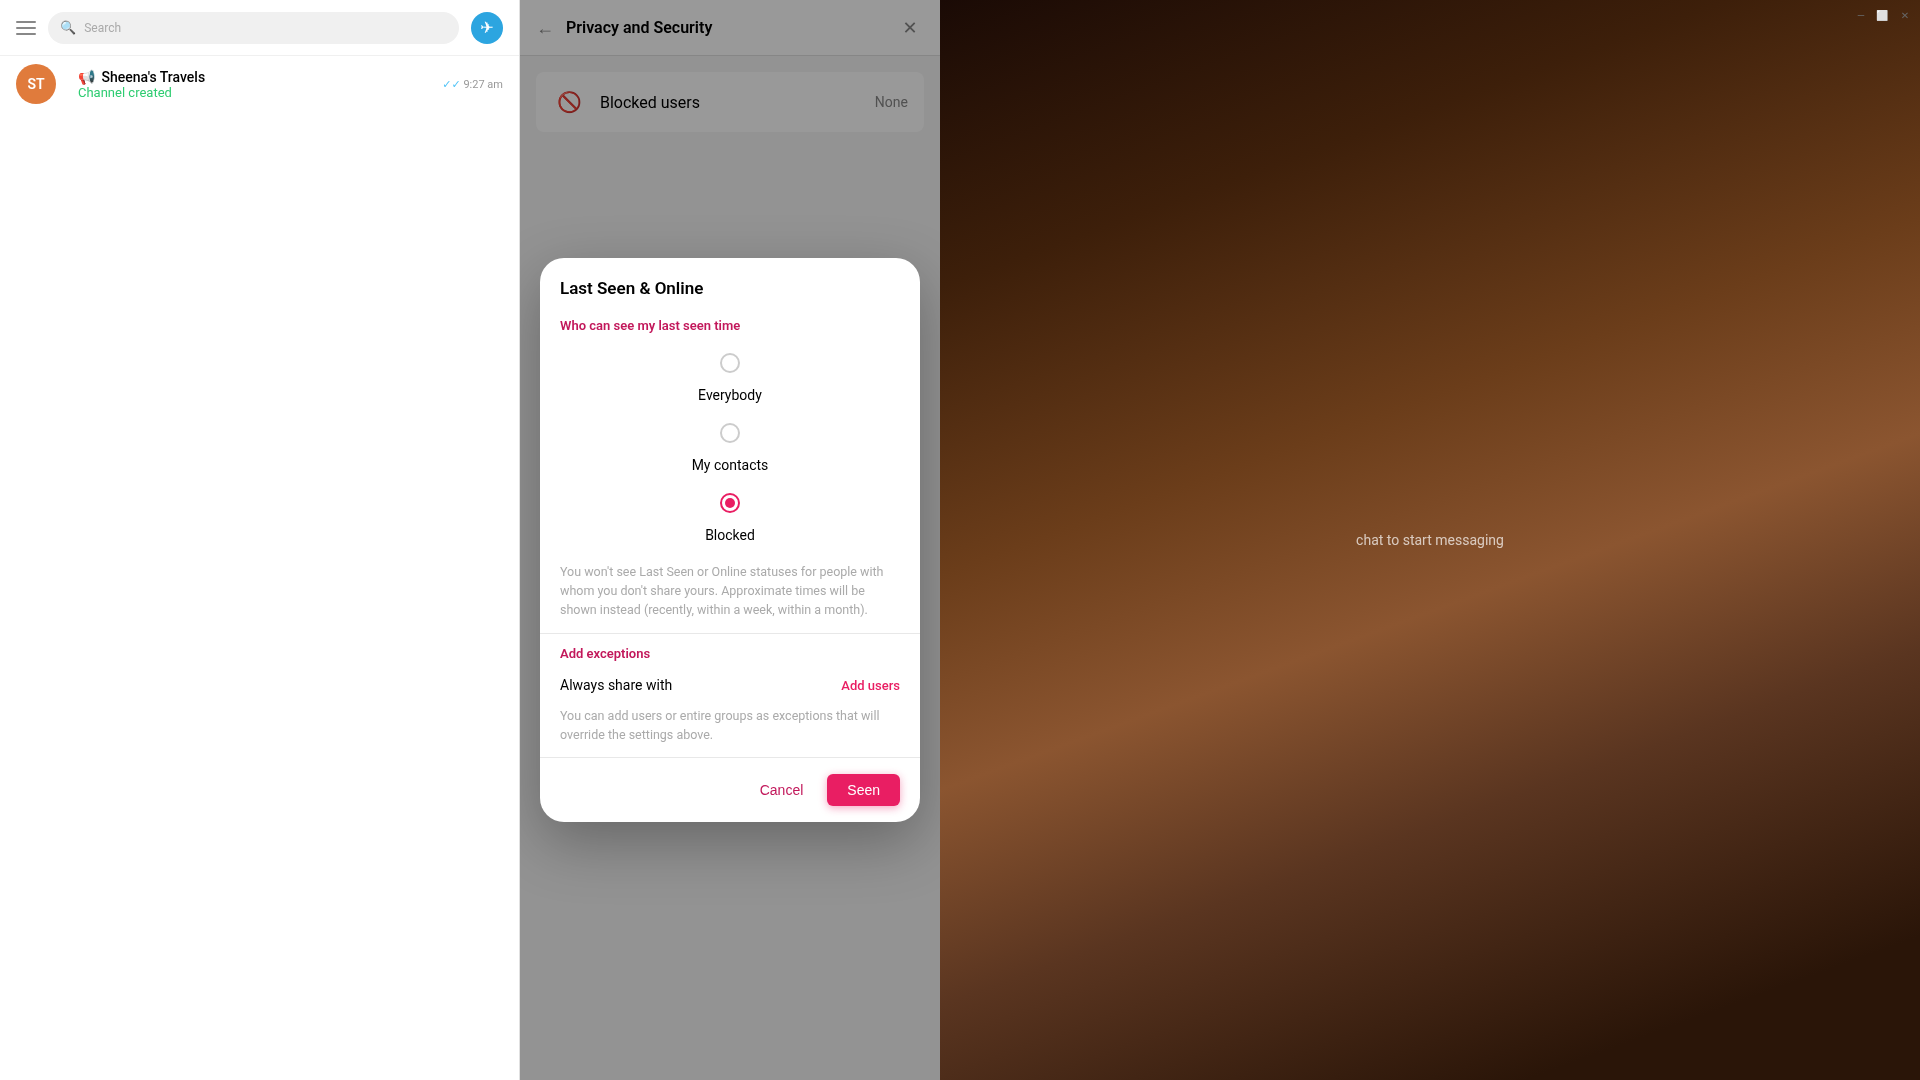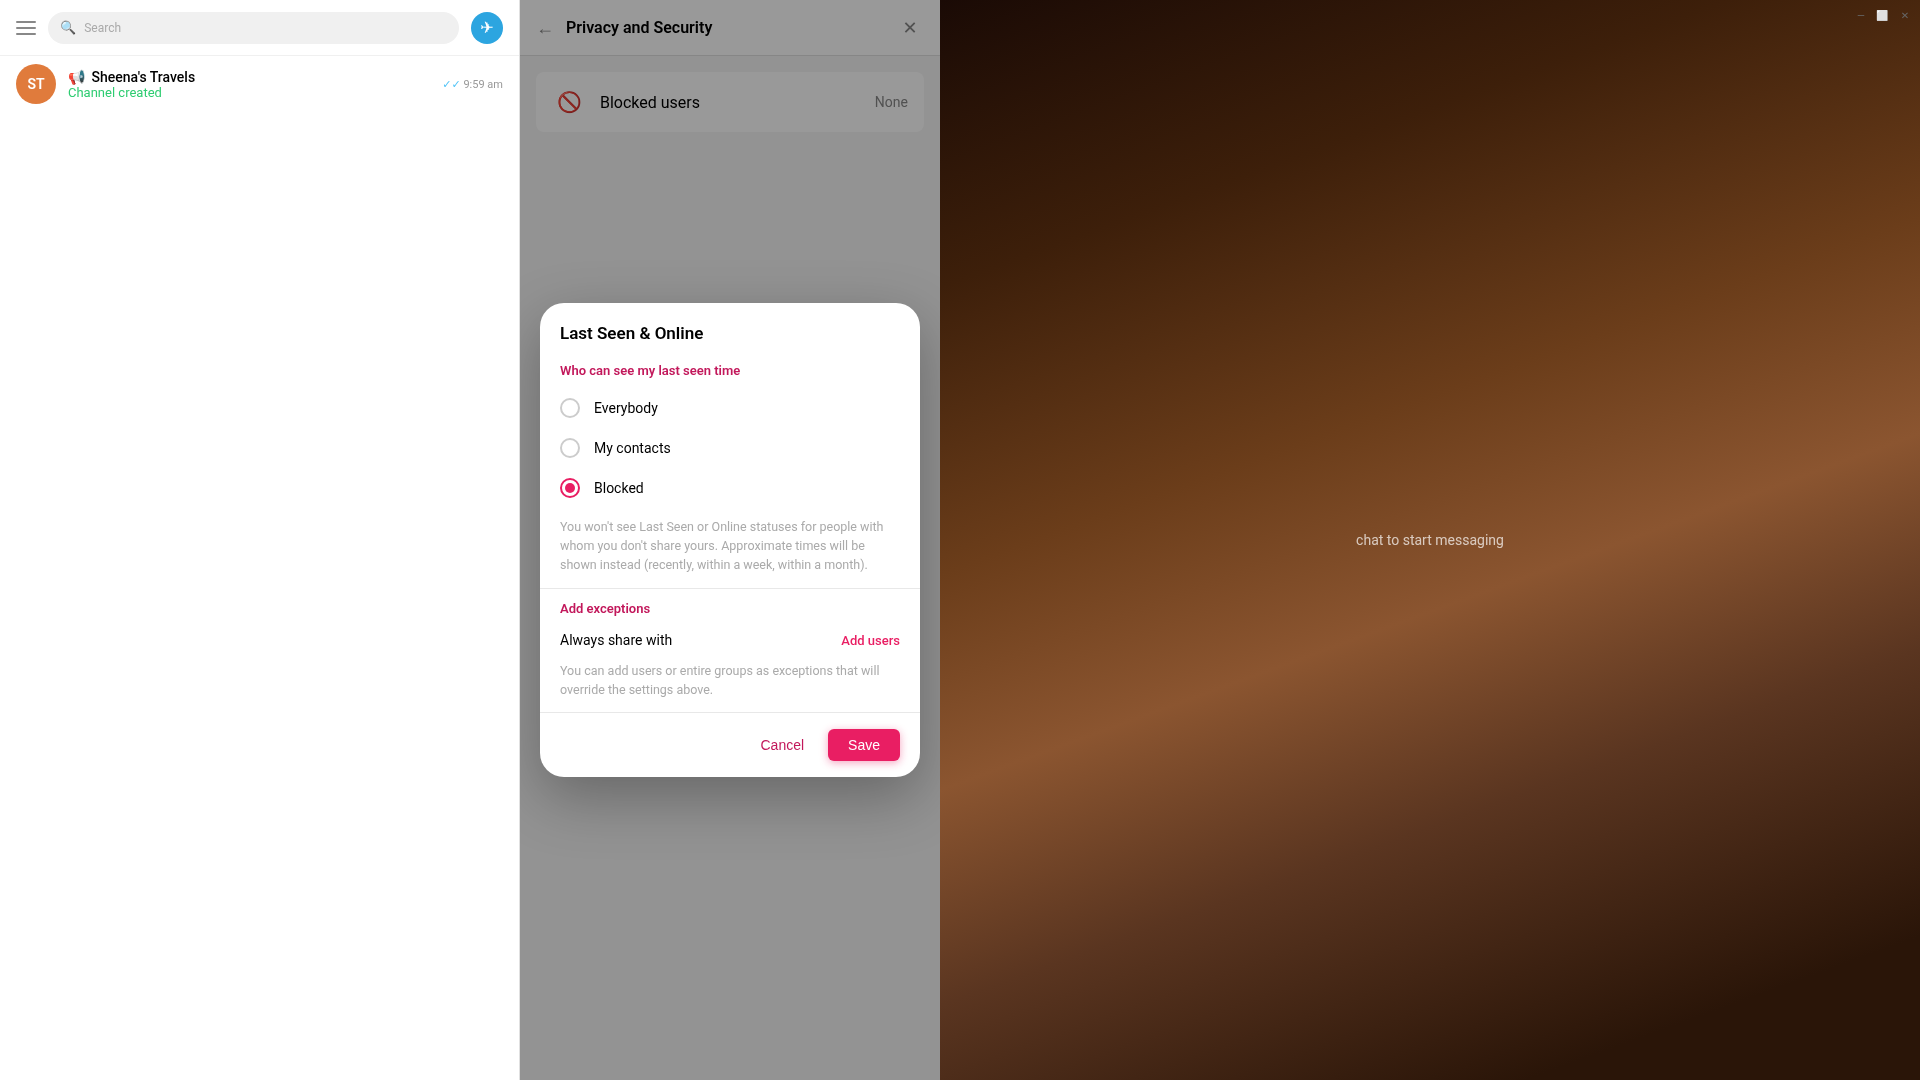--- a/index.html
+++ b/index.html
@@ -75,21 +75,21 @@
       display: flex; align-items: center; justify-content: center;
       color: white;
       font-size: 16px;
     }
 
     
     .chat-item {
       display: flex;
       align-items: center;
       padding: 8px 16px;
-      gap: 12px;
+      gap: 22px;
       cursor: pointer;
     }
 
     .avatar {
       width: 40px; height: 40px;
       border-radius: 50%;
       background: #e07b3c;
       display: flex; align-items: center; justify-content: center;
       color: white;
       font-weight: 600;
@@ -215,20 +215,21 @@
     .radio-group {
       padding: 0 20px;
     }
 
     .radio-option {
       display: flex;
       align-items: center;
       gap: 14px;
       padding: 10px 0;
       cursor: pointer;
+      flex-direction: column;
     }
 
     .radio-circle {
       width: 20px; height: 20px;
       border-radius: 50%;
       border: 2px solid #ccc;
       display: flex; align-items: center; justify-content: center;
       flex-shrink: 0;
     }
 
@@ -412,21 +413,21 @@
           </div>
           <div class="chat-info">
             <div class="chat-name">
               <span style="color:#888;">📢</span>
               <span>Sheena's Travels</span>
             </div>
             <div class="chat-preview">Channel created</div>
           </div>
           <div class="chat-meta">
             <span style="color:#4fc3f7;">✓✓ </span>
-            <span>9:59 am</span>
+            <span>9:27 am</span>
           </div>
         </div>
       </div>
     </div>
 
     <div class="privacy-panel">
 
       <div class="privacy-header">
         <span style="font-size:18px; color:#888; cursor:pointer;">←</span>
         <span class="privacy-title">Privacy and Security</span>
@@ -484,21 +485,21 @@
               <span class="add-users-btn">Add users</span>
             </div>
 
             <div class="exceptions-info">You can add users or entire groups as exceptions that will override the settings above.</div>
           </div>
 
           <div class="divider"></div>
 
           <div class="dialog-footer">
             <button class="btn-cancel">Cancel</button>
-            <button class="btn-save">Save</button>
+            <button class="btn-save">Seen</button>
           </div>
 
         </div>
       </div>
 
     </div>
 
   </div>
 </div>
 

